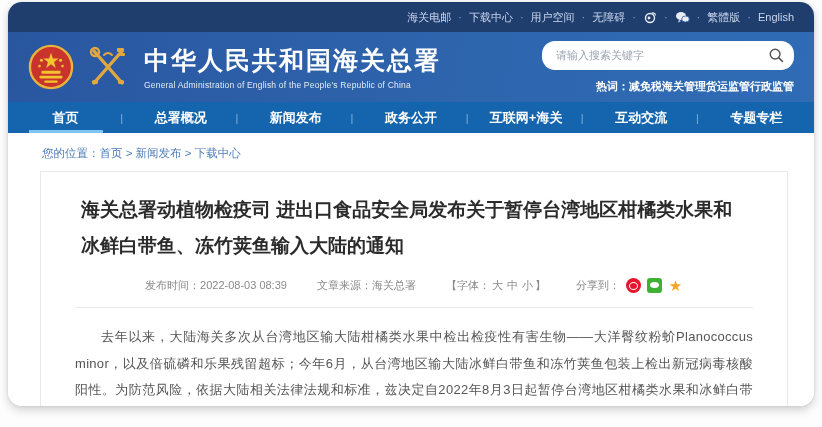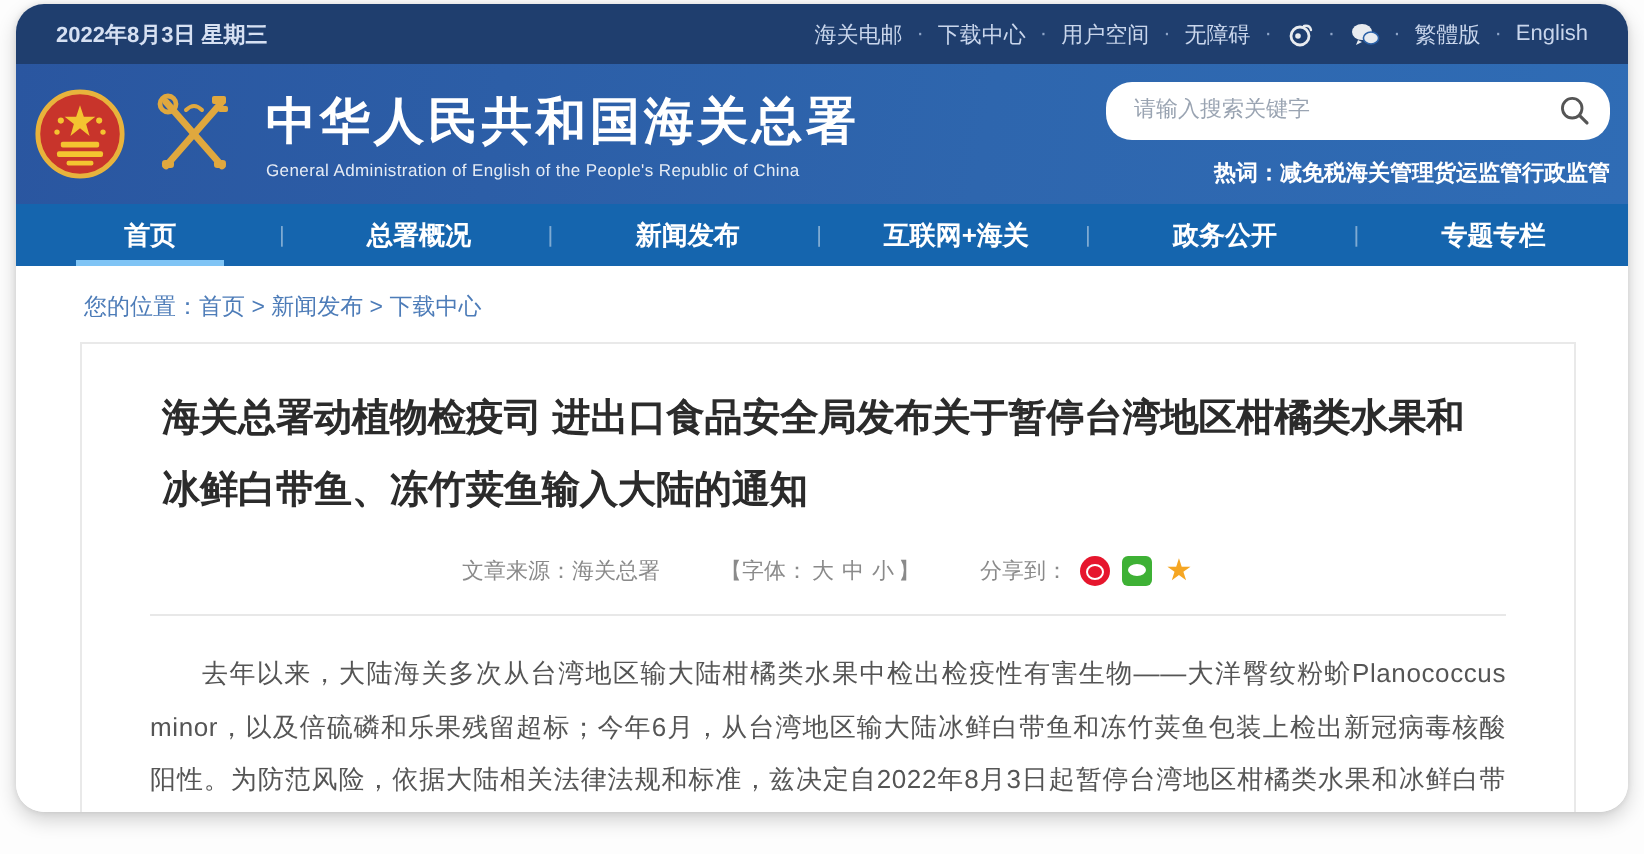--- a/index.html
+++ b/index.html
@@ -11,21 +11,21 @@
   }
   
   .topbar { height:30px; background:#1f3e6e; display:flex; align-items:center; padding:0 20px; }
   .topbar-date { color:#d6e0f2; font-size:11px; font-weight:bold; }
   .topbar-right { margin-left:auto; display:flex; align-items:center; color:#c9d6ec; font-size:11px; font-weight:normal; }
   .topbar-right .tlink { cursor:pointer; }
   .topbar-right > * { display:flex; align-items:center; }
   .topbar-right > *:not(:last-child)::after { content:"·"; margin:0 7px; color:#8fa5c8; font-weight:normal; }
   .tb-icon svg { display:block; opacity:.9; }
   
-  .header { height:70px; background:linear-gradient(100deg,#2a56a0 0%,#2e66ae 60%,#2f6cb5 100%); display:flex; align-items:center; padding:0 9px; }
+  .header { height:70px; background:linear-gradient(100deg,#2a56a0 0%,#2e66ae 60%,#2f6cb5 100%); display:flex; align-items:center; padding:0 20px; }
   .emblem { width:46px; height:46px; flex:0 0 auto; }
   .customs-emblem { width:48px; height:48px; margin-left:10px; flex:0 0 auto; }
   .brand-text { margin-left:12px; color:#fff; }
   .brand-title { font-size:25px; font-weight:bold; letter-spacing:2px; font-family:"Liberation Serif","DejaVu Serif",serif; }
   .brand-sub { font-size:8.5px; color:rgba(255,255,255,.88); margin-top:3px; letter-spacing:.2px; }
   .header-right { margin-left:auto; width:252px; }
   .searchbox { height:29px; background:#fff; border-radius:13px; display:flex; align-items:center; padding:0 10px 0 14px; }
   .searchbox input { border:none; outline:none; flex:1; font-size:11px; color:#333; background:transparent; }
   .searchbox input::placeholder { color:#9aa4b2; }
   .search-btn { width:16px; height:16px; cursor:pointer; }
@@ -55,21 +55,20 @@
   .fav-star { color:#f5a623; font-size:15px; line-height:15px; }
   .article-body { padding-top:16px; }
   .article-body p { font-size:13px; color:#555; line-height:2.05; text-align:justify; text-indent:2em; margin-bottom:12px; letter-spacing:.3px; }
 </style>
 </head>
 <body>
 
 <div class="card">
 
   <div class="topbar">
-    <span class="topbar-date">2022年8月3日 星期三</span>
     <div class="topbar-right">
       <span class="tlink">海关电邮</span>
       <span class="tlink">下载中心</span>
       <span class="tlink">用户空间</span>
       <span class="tlink">无障碍</span>
       <span class="tb-icon">
         <svg width="14" height="14" viewBox="0 0 14 14">
             <circle cx="7" cy="8" r="4.5" fill="none" stroke="#fff" stroke-width="1.4"></circle>
             <circle cx="6" cy="8" r="1.4" fill="#fff"></circle>
             <path d="M9 3 Q12 2.5 12.5 5" fill="none" stroke="#fff" stroke-width="1.2" stroke-linecap="round"></path>
@@ -131,35 +130,37 @@
         <span class="hw">行政监管</span>
       </div>
     </div>
   </div>
 
   <div class="nav">
     <ul>
       <li class="active">首页</li>
       <li>总署概况</li>
       <li>新闻发布</li>
+      <li>政务公开</li>
       <li>互联网+海关</li>
-      <li>政务公开</li>
+      <li>互动交流</li>
       <li>专题专栏</li>
     </ul>
   </div>
 
   <div class="content">
     <div class="breadcrumb">
       <span>您的位置：</span><span class="bc-link">首页</span><span class="bc-link">新闻发布</span><span class="bc-link">下载中心</span>
     </div>
 
     <div class="article-box">
       <h1 class="article-title">海关总署动植物检疫司 进出口食品安全局发布关于暂停台湾地区柑橘类水果和冰鲜白带鱼、冻竹荚鱼输入大陆的通知</h1>
 
       <div class="meta">
+        <span><span>发布时间：</span><span>2022-08-03 08:39</span></span>
         <span><span>文章来源：</span><span>海关总署</span></span>
         <span>
           <span>【字体：</span><span class="fs-btn">大</span><span class="fs-btn">中</span><span class="fs-btn">小</span><span>】</span>
         </span>
         <span class="share">
           <span>分享到：</span>
           <span class="sicon">
               <span class="weibo-dot"></span>
             </span>
           <span class="sicon">

